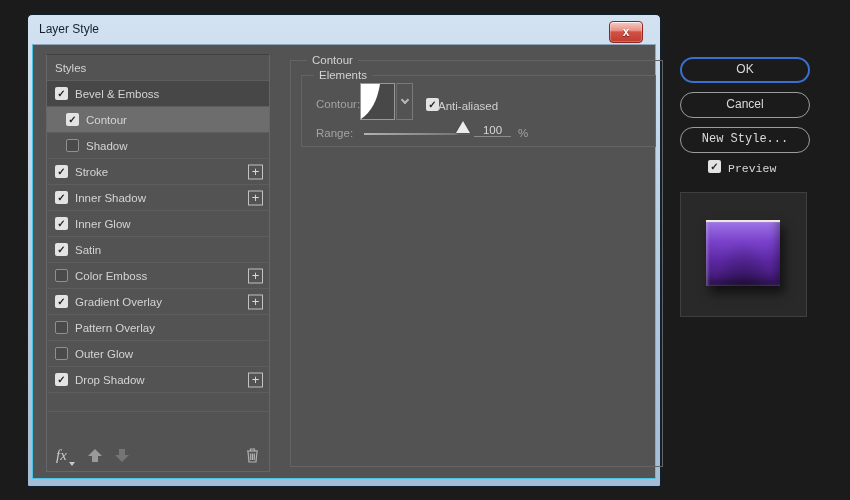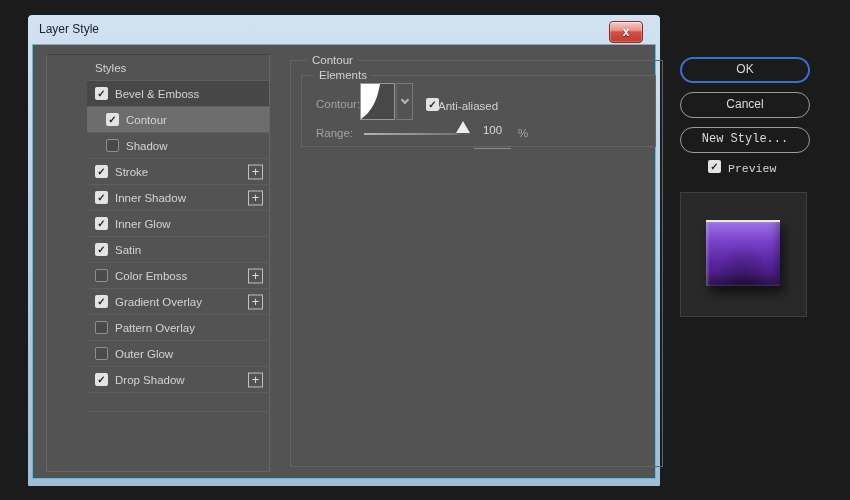--- a/index.html
+++ b/index.html
@@ -33,21 +33,21 @@
   }
   .content {
     position:absolute; left:4px; top:29px; right:4px; bottom:7px;
     background:#535353;
     border:1px solid #4fc2e5; border-top-color:#8ba6bc;
     font-size:11.5px; color:#d2d2d2;
   }
   
   .sidebar {
     position:absolute; left:13px; top:9px; width:224px; height:418px;
-    border:1px solid #666666; border-top-color:#404040;padding-left:40px;
+    border:1px solid #666666; border-top-color:#404040;
   }
   .row {
     height:26px; border-bottom:1px solid #5d5d5d;
     display:flex; align-items:center; gap:7px; padding-left:8px;
     position:relative;
   }
   .row.indent { padding-left:19px; }
   .row.selected { background:#6d6d6d; }
   .row.parent-active { background:#474747; }
   .row .label { color:#d4d4d4; font-size:11.5px; }
@@ -118,21 +118,21 @@
     background:linear-gradient(90deg,#b2b2b2,#6d6d6d);
   }
   .range-thumb {
     position:absolute; top:45px; width:0; height:0;
     border-left:7px solid transparent; border-right:7px solid transparent;
     border-bottom:12px solid #ededed;
     filter:drop-shadow(0 1px 1px rgba(0,0,0,.4));
   }
   .range-value {
     position:absolute; left:172px; top:48px; width:37px; text-align:center;
-    color:#d8d8d8; border-bottom:1px solid #8c8c8c; padding-bottom:12px;
+    color:#d8d8d8; border-bottom:1px solid #8c8c8c; padding-bottom:0;
   }
   .range-unit { position:absolute; left:216px; top:51px; color:#a3a3a3; }
   
   .btn {
     position:absolute; left:647px; width:130px; height:26px;
     border-radius:13px; border:1px solid #9c9c9c; background:transparent;
     color:#dadada; font-size:12px; text-align:center; line-height:23px;
     font-family:"Liberation Sans", sans-serif;
   }
   .btn.primary { border:2px solid #3a6fd0; line-height:21px; }
@@ -219,20 +219,42 @@
             <span class="cb off"></span>
             <span class="label">Outer Glow</span>
           </div>
           <div class="row">
             <span class="cb on">✓</span>
             <span class="label">Drop Shadow</span>
             <span class="plus">+</span>
           </div>
         </div>
       <div class="spacer-row"></div>
+      <div class="sidebar-footer">
+        <div class="fx-wrap">
+          <span class="fx-glyph">fx</span>
+          <span class="fx-caret"></span>
+        </div>
+        <div class="arrow up">
+          <span class="tri"></span>
+          <span class="stem"></span>
+        </div>
+        <div class="arrow down">
+          <span class="tri"></span>
+          <span class="stem"></span>
+        </div>
+        <div class="trash">
+          <svg width="15" height="16" viewBox="0 0 15 16" fill="none" stroke="#b2b2b2" stroke-width="1.2">
+            <path d="M2 4 h11"></path>
+              <path d="M5.5 4 v-2 h4 v2"></path>
+            <path d="M3 4.5 l1 10.5 h7 l1 -10.5"></path>
+            <path d="M5.7 6.5 v6.5 M7.5 6.5 v6.5 M9.3 6.5 v6.5"></path>
+          </svg>
+        </div>
+      </div>
     </div>
 
     <div class="group-outer">
       <span class="legend outer-legend">Contour</span>
 
       <div class="group-elements">
         <span class="legend">Elements</span>
 
         <span class="dim-label" style="left:14px; top:22px;">Contour:</span>
 

